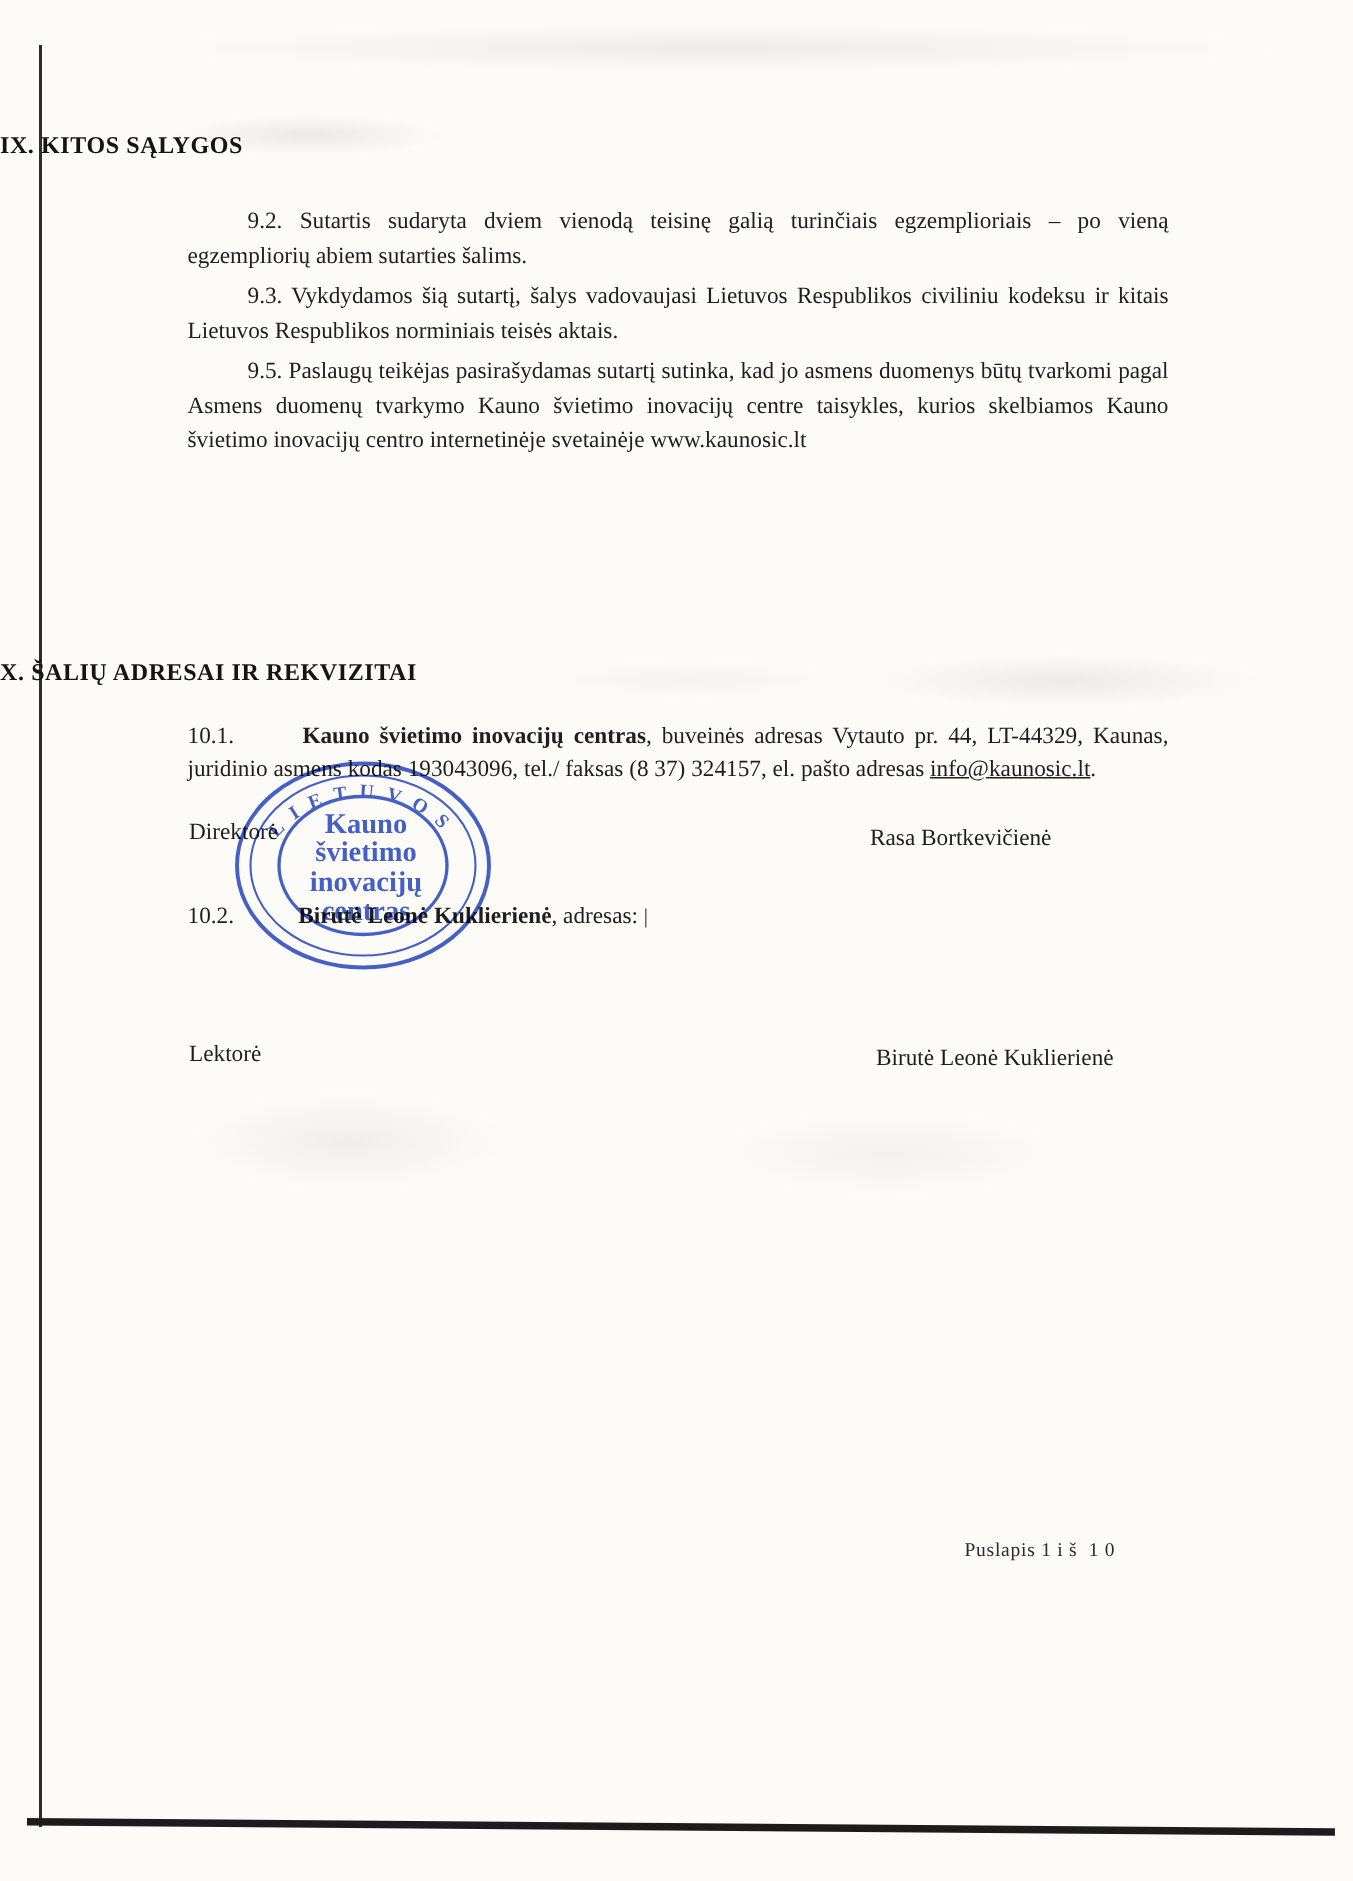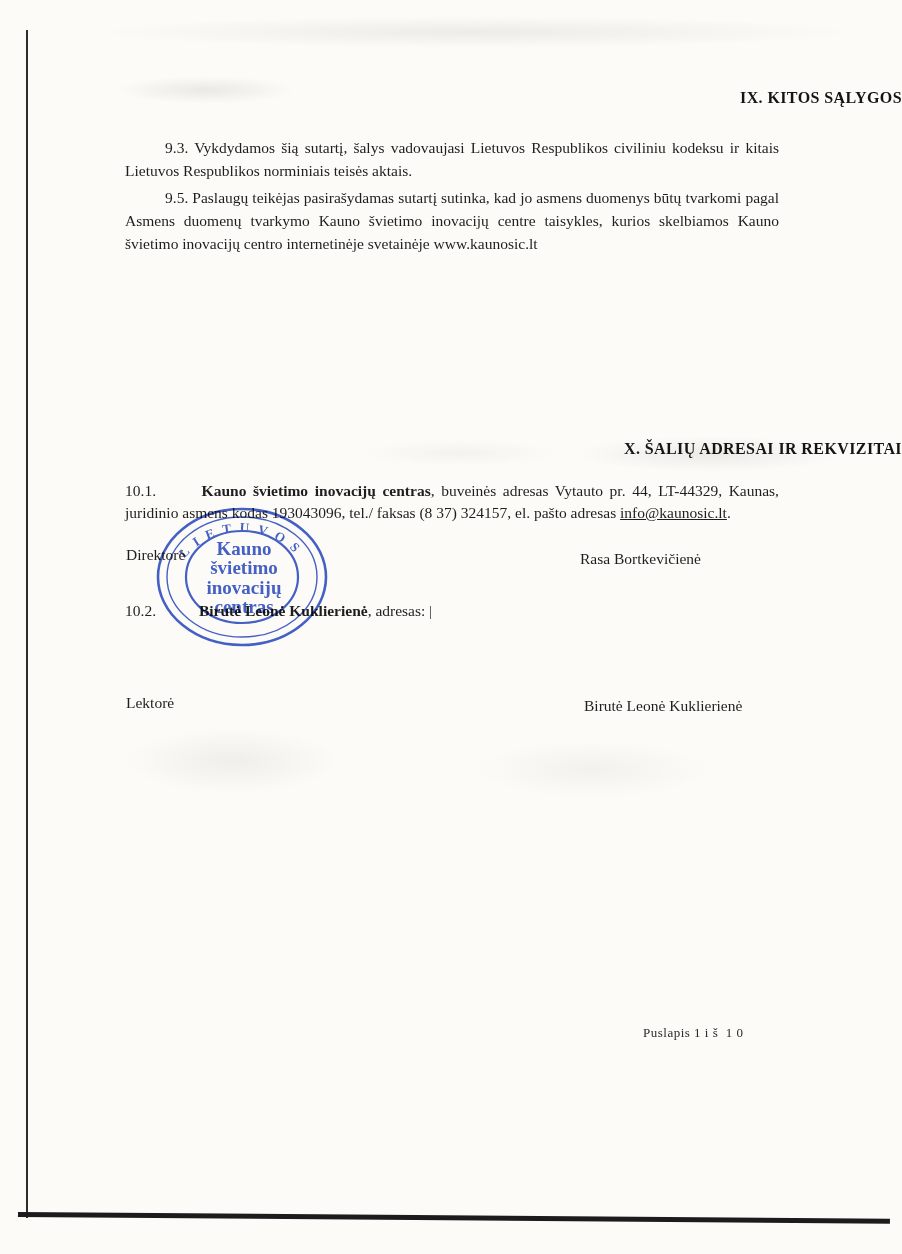--- a/index.html
+++ b/index.html
@@ -16,21 +16,21 @@
   
   .noise{position:absolute;border-radius:50%;pointer-events:none;}
   .n1{left:90px;top:16px;width:770px;height:32px;background:radial-gradient(ellipse at center,rgba(185,181,172,0.22),rgba(185,181,172,0) 70%);}
   .n2{left:116px;top:76px;width:180px;height:28px;background:radial-gradient(ellipse at center,rgba(185,181,172,0.26),rgba(185,181,172,0) 70%);}
   .n3{left:575px;top:436px;width:270px;height:36px;background:radial-gradient(ellipse at center,rgba(190,186,176,0.25),rgba(190,186,176,0) 70%);}
   .n4{left:125px;top:728px;width:215px;height:66px;background:radial-gradient(ellipse at center,rgba(196,192,184,0.22),rgba(196,192,184,0) 70%);}
   .n5{left:475px;top:740px;width:235px;height:58px;background:radial-gradient(ellipse at center,rgba(200,196,188,0.18),rgba(200,196,188,0) 70%);}
   .n6{left:360px;top:440px;width:200px;height:26px;background:radial-gradient(ellipse at center,rgba(196,192,184,0.15),rgba(196,192,184,0) 70%);}
 
   .sec-title{
-    position:absolute;left:0;width:902px;margin:0;text-align:right;
+    position:absolute;left:0;width:902px;margin:0;text-align:left;
     font-size:16px;font-weight:bold;color:#141414;letter-spacing:0.4px;
   }
   #title-ix{top:89px;}
   #title-x{top:440px;}
 
   #paras-ix{
     position:absolute;left:125px;top:136px;width:654px;
     font-size:15.5px;line-height:23px;text-align:justify;
   }
   #paras-ix p{margin:0 0 4px 0;text-indent:40px;}
@@ -72,20 +72,21 @@
   <div class="noise n1"></div>
   <div class="noise n2"></div>
   <div class="noise n3"></div>
   <div class="noise n4"></div>
   <div class="noise n5"></div>
   <div class="noise n6"></div>
 
   <h1 id="title-ix" class="sec-title">IX. KITOS SĄLYGOS</h1>
 
   <div id="paras-ix">
+    <p>9.2. Sutartis sudaryta dviem vienodą teisinę galią turinčiais egzemplioriais – po vieną egzempliorių abiem sutarties šalims.</p>
     <p>9.3. Vykdydamos šią sutartį, šalys vadovaujasi Lietuvos Respublikos civiliniu kodeksu ir kitais Lietuvos Respublikos norminiais teisės aktais.</p>
     <p>9.5. Paslaugų teikėjas pasirašydamas sutartį sutinka, kad jo asmens duomenys būtų tvarkomi pagal Asmens duomenų tvarkymo Kauno švietimo inovacijų centre taisykles, kurios skelbiamos Kauno švietimo inovacijų centro internetinėje svetainėje www.kaunosic.lt</p>
   </div>
 
   <h1 id="title-x" class="sec-title">X. ŠALIŲ ADRESAI IR REKVIZITAI</h1>
 
   <p id="p101" class="bodyblock"><span>10.1. </span><span class="b">Kauno švietimo inovacijų centras</span><span>, buveinės adresas Vytauto pr. 44, LT-44329, Kaunas, juridinio asmens kodas 193043096, tel./ faksas (8 37) 324157, el. pašto adresas </span><span class="u">info@kaunosic.lt</span><span>.</span></p>
 
   <div id="sig1-role" class="sig-role">Direktorė</div>
   <div id="sig1-name" class="sig-name">Rasa Bortkevičienė</div>

